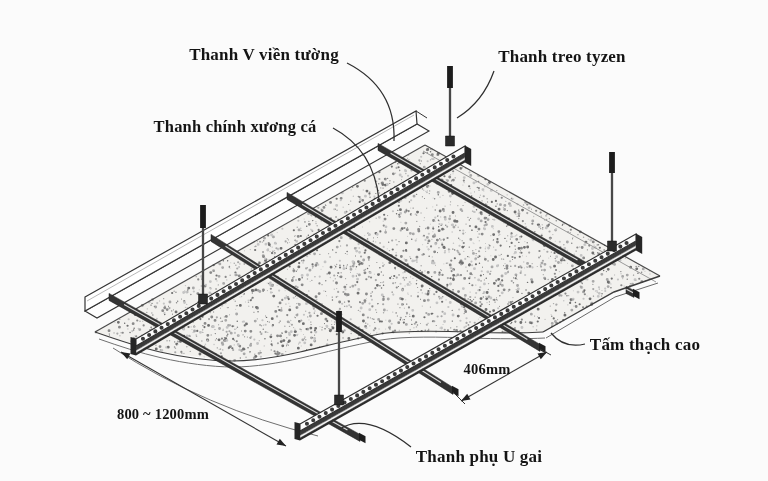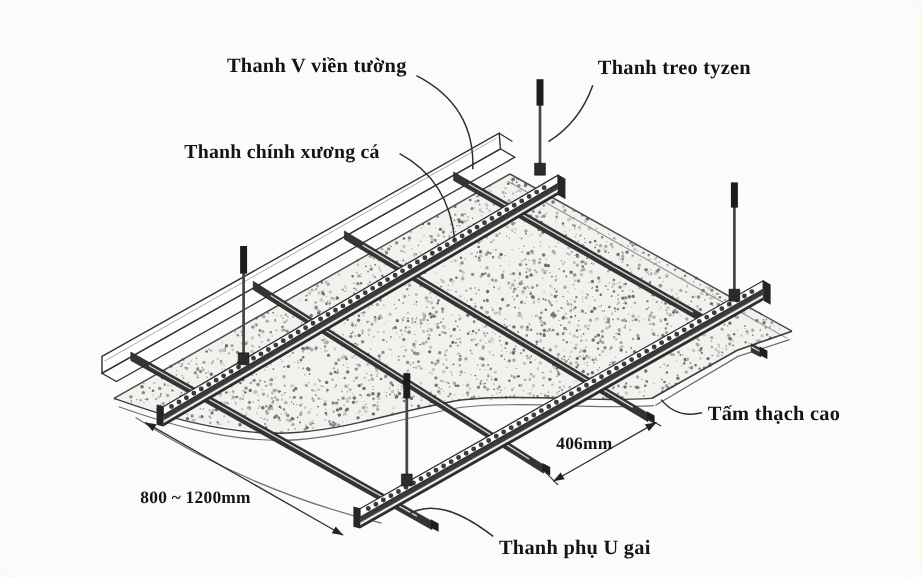--- a/index.html
+++ b/index.html
@@ -1,17 +1,17 @@
 <!DOCTYPE html>
 <html><head>
 <meta charset="utf-8">
 <style>
   html,body{margin:0;padding:0;background:#fbfbfb;}
-  .stage{position:relative;width:768px;height:481px;overflow:hidden;background:#fde047;
-         font-family:"Liberation Serif","DejaVu Serif",serif;border-radius:12px;}
+  .stage{position:relative;width:768px;height:481px;overflow:hidden;background:#be185d;
+         font-family:"Liberation Serif","DejaVu Serif",serif;}
   svg{display:block}
   text{font-family:"Liberation Serif","DejaVu Serif",serif;font-weight:700;fill:#141414;letter-spacing:.2px;}
 </style>
 </head>
 <body>
 
 <div class="stage">
 <svg id="fig" width="768" height="481" viewBox="0 0 768 481">
   <rect x="0" y="0" width="768" height="481" fill="#fbfbfb"></rect>
   <g id="g-panel">

